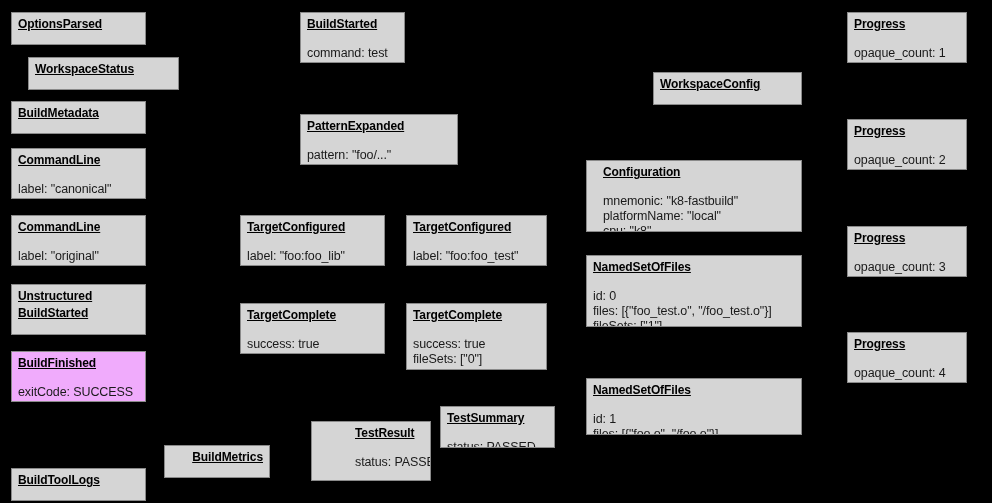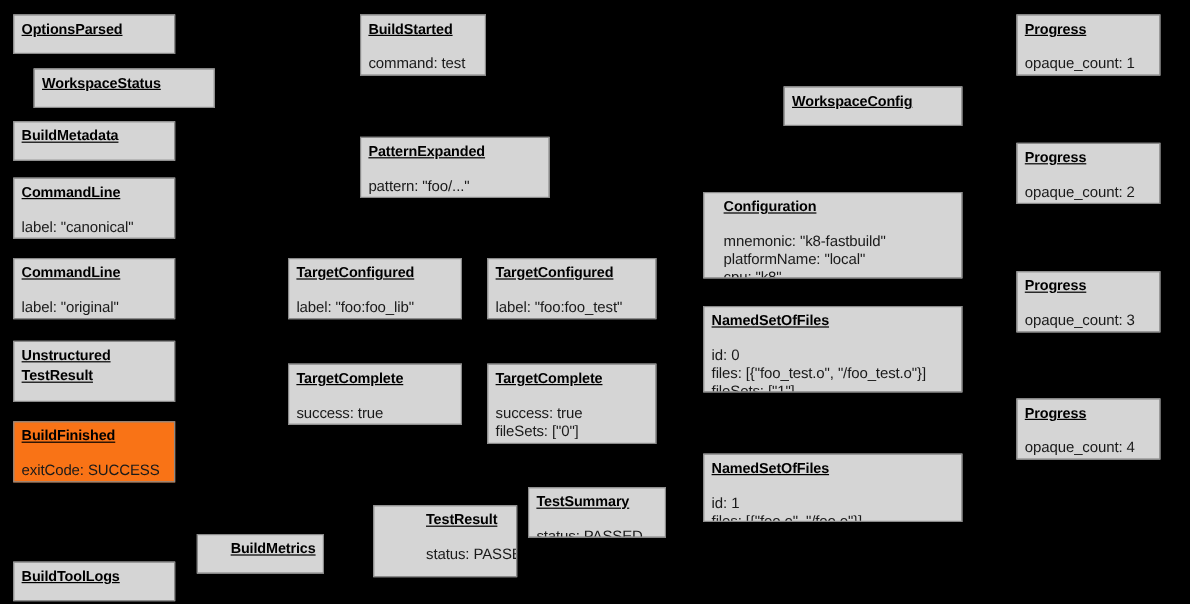--- a/index.html
+++ b/index.html
@@ -130,42 +130,42 @@
     <div class="node" style="left: 586px; top: 255px; width: 216px; height: 72px; background: rgb(213, 213, 213); border-color: rgb(138, 138, 138);">
       <div class="node-title">NamedSetOfFiles</div>
       <div class="node-fields">
         <div class="node-field">id: 0</div>
         <div class="node-field">files: [{"foo_test.o", "/foo_test.o"}]</div>
         <div class="node-field">fileSets: ["1"]</div>
       </div>
     </div>
     <div class="node" style="left: 11px; top: 284px; width: 135px; height: 51px; background: rgb(213, 213, 213); border-color: rgb(138, 138, 138);">
       <div class="node-title">Unstructured
-TestResult</div>
+BuildStarted</div>
     </div>
     <div class="node" style="left: 240px; top: 303px; width: 145px; height: 51px; background: rgb(213, 213, 213); border-color: rgb(138, 138, 138);">
       <div class="node-title">TargetComplete</div>
       <div class="node-fields">
         <div class="node-field">success: true</div>
       </div>
     </div>
     <div class="node" style="left: 406px; top: 303px; width: 141px; height: 67px; background: rgb(213, 213, 213); border-color: rgb(138, 138, 138);">
       <div class="node-title">TargetComplete</div>
       <div class="node-fields">
         <div class="node-field">success: true</div>
         <div class="node-field">fileSets: ["0"]</div>
       </div>
     </div>
     <div class="node" style="left: 847px; top: 332px; width: 120px; height: 51px; background: rgb(213, 213, 213); border-color: rgb(138, 138, 138);">
       <div class="node-title">Progress</div>
       <div class="node-fields">
         <div class="node-field">opaque_count: 4</div>
       </div>
     </div>
-    <div class="node" style="left: 11px; top: 351px; width: 135px; height: 51px; background: #f97316; border-color: rgb(138, 138, 138);">
+    <div class="node" style="left: 11px; top: 351px; width: 135px; height: 51px; background: #f0abfc; border-color: rgb(138, 138, 138);">
       <div class="node-title">BuildFinished</div>
       <div class="node-fields">
         <div class="node-field">exitCode: SUCCESS</div>
       </div>
     </div>
     <div class="node" style="left: 586px; top: 378px; width: 216px; height: 57px; background: rgb(213, 213, 213); border-color: rgb(138, 138, 138);">
       <div class="node-title">NamedSetOfFiles</div>
       <div class="node-fields">
         <div class="node-field">id: 1</div>
         <div class="node-field">files: [{"foo.o", "/foo.o"}]</div>

